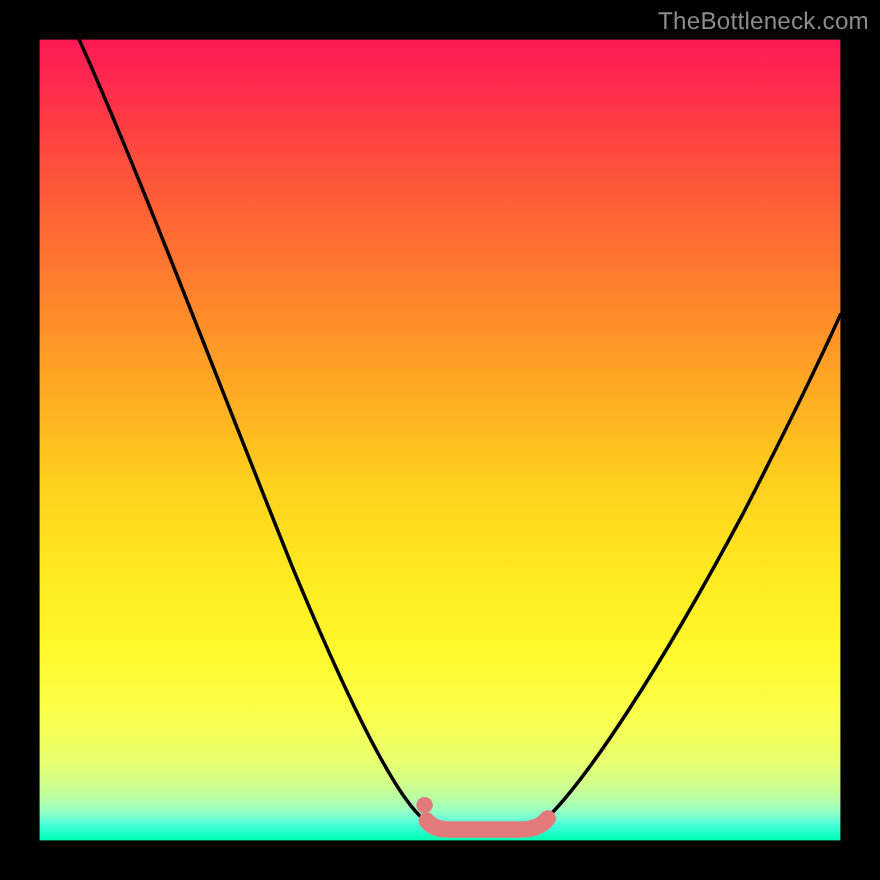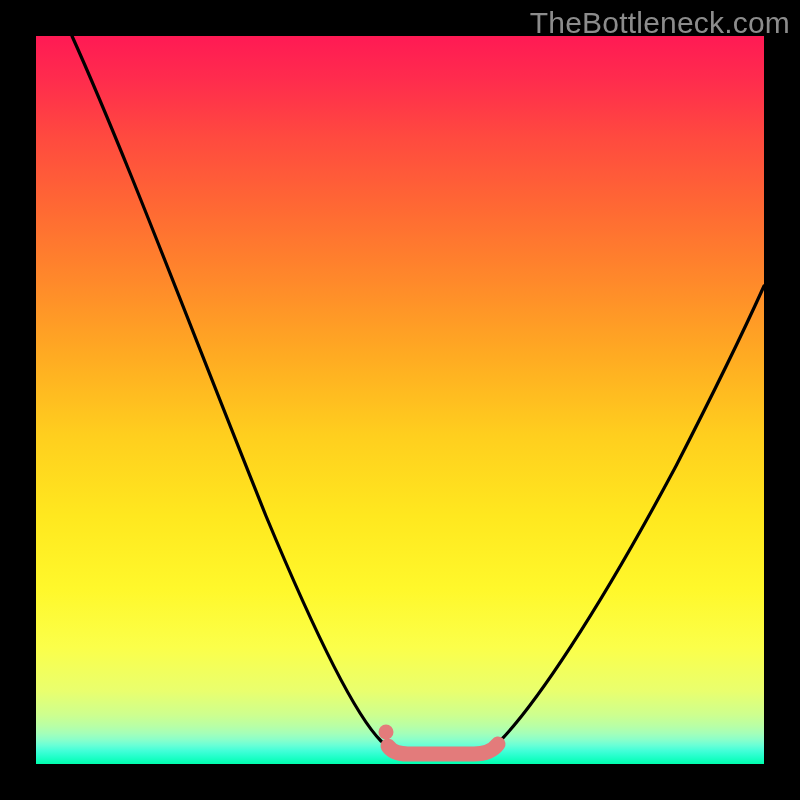--- a/index.html
+++ b/index.html
@@ -55,21 +55,21 @@
     top: 0;
     width: 728px;
     height: 728px;
     overflow: visible;
   }
   .watermark {
     position: absolute;
     top: 6px;
     right: 10px;
     color: #8c8c8c;
-    font-size: 30px;
+    font-size: 22px;
     font-weight: 500;
     letter-spacing: 0.2px;
   }
 </style>
 </head>
 <body>
 
 <div class="frame">
 
   <div class="plot-area">

